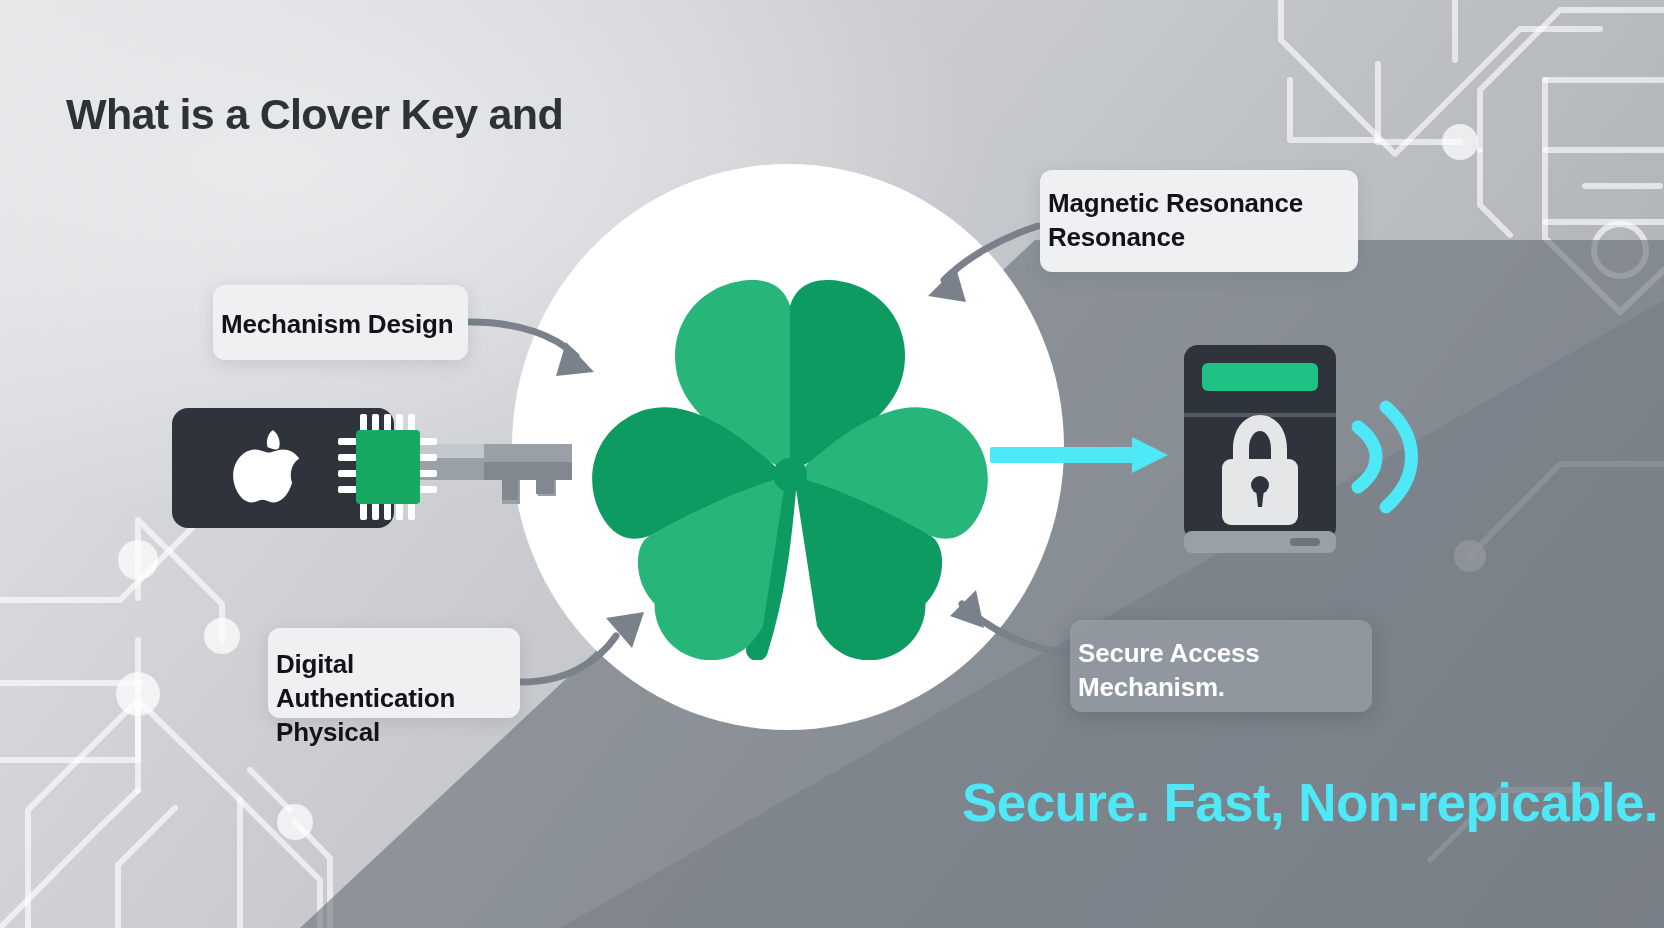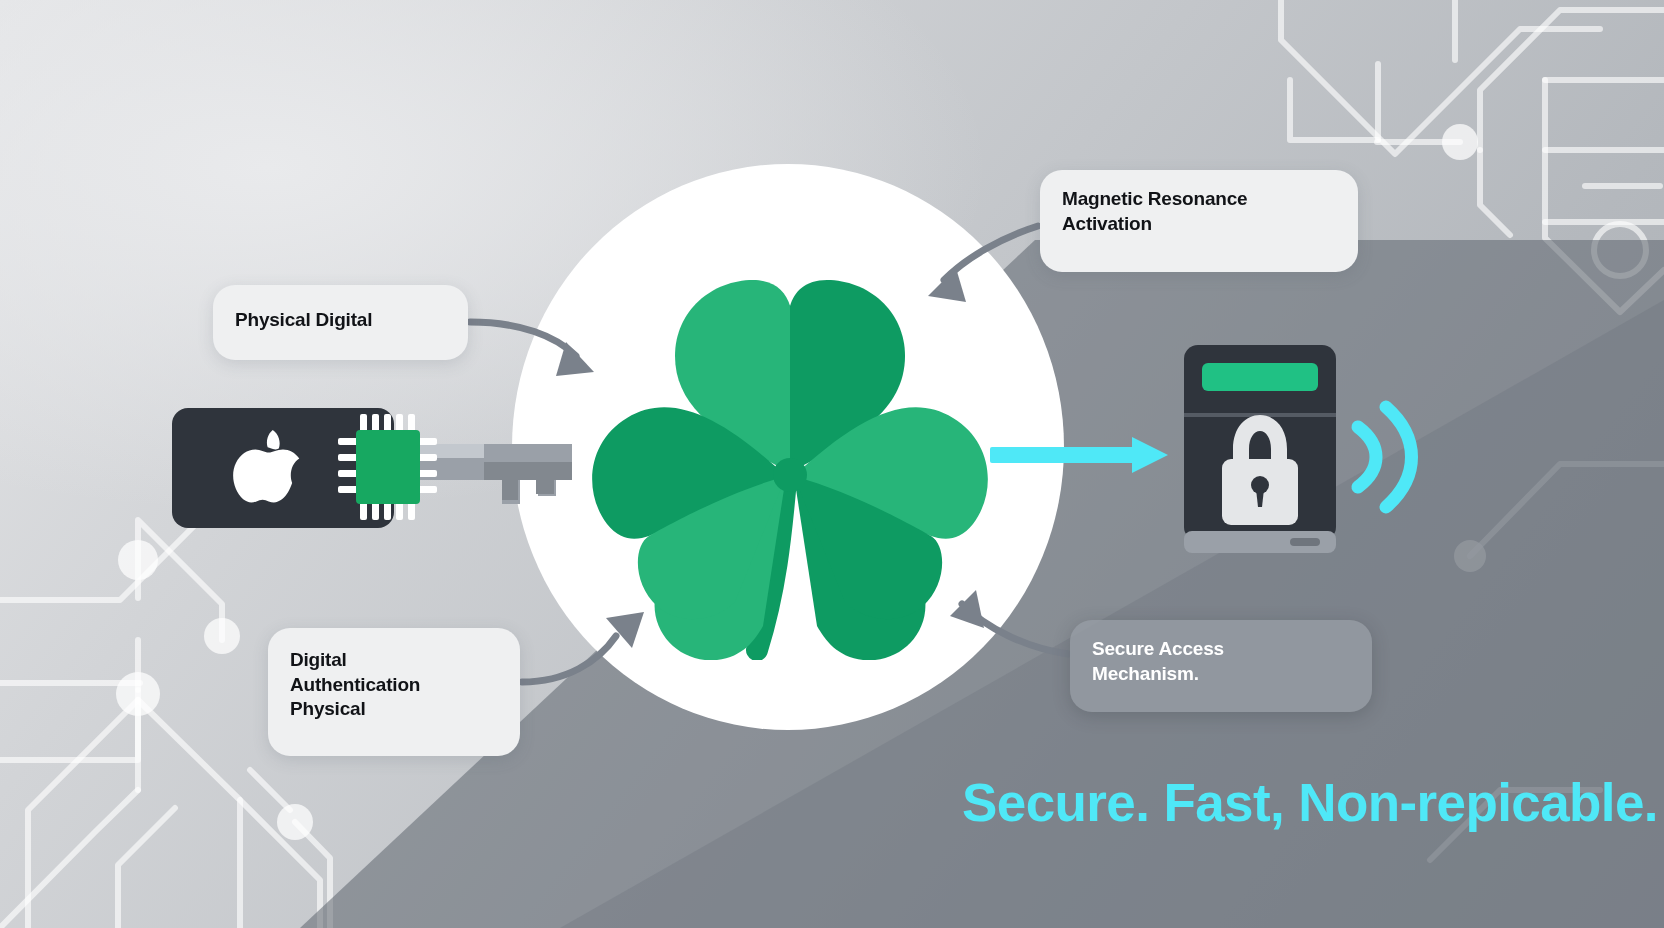--- a/index.html
+++ b/index.html
@@ -64,42 +64,42 @@
     position: absolute;
     left: 575px;
     top: 240px;
     width: 430px;
     height: 420px;
   }
 
   
   .chip {
     position: absolute;
-    border-radius: 22px;
-    padding: 17px 22px;
-    font-size: 19px;
+    border-radius: 12px;
+    padding: 17px 8px;
+    font-size: 26px;
     font-weight: bold;
     line-height: 1.3;
     letter-spacing: -0.2px;
     box-sizing: border-box;
   }
   .chip .cline { display: block; white-space: pre; }
   .chip.light {
     background: #eff0f1;
     color: #111317;
     box-shadow: 0 4px 16px rgba(80,88,98,0.17);
   }
   .chip.dark {
     background: rgba(150,156,164,0.80);
     color: #ffffff;
     box-shadow: 0 4px 18px rgba(40,45,52,0.22);
   }
   #chip-physical      { left: 213px; top: 285px;  width: 255px; height: 75px; padding-top: 23px; }
   #chip-magnetic      { left: 1040px; top: 170px; width: 318px; height: 102px; }
-  #chip-digital       { left: 268px; top: 628px;  width: 252px; height: 128px; padding-top: 20px; }
+  #chip-digital       { left: 268px; top: 628px;  width: 252px; height: 90px; padding-top: 20px; }
   #chip-secureaccess  { left: 1070px; top: 620px; width: 302px; height: 92px; }
 
   
   #arrows {
     position: absolute;
     inset: 0;
     width: 1664px;
     height: 928px;
     pointer-events: none;
   }
@@ -175,20 +175,21 @@
     </g>
   </svg>
 
   <svg id="hero-shadow" viewBox="0 0 1664 928" fill="none">
     <path d="M1035 240 L1664 240 L1664 928 L300 928 Z" fill="#5f6670" fill-opacity="0.55"></path>
     <path d="M1664 300 L1664 928 L560 928 Z" fill="#6a717b" fill-opacity="0.30"></path>
     <ellipse cx="788" cy="447" rx="276" ry="283" fill="#ffffff" fill-opacity="0"></ellipse>
   </svg>
 
   <h1 id="title">
+    <span class="tline">What is a Clover Key and</span>
   </h1>
 
   <div id="hero-circle"></div>
 
   <svg id="clover" viewBox="0 0 430 420" fill="none">
 
     <path d="M212 228 C206 300 200 352 182 410" stroke="#0e9b62" stroke-width="22" stroke-linecap="round" fill="none"></path>
 
     <path d="M215 232 C160 196 118 166 118 116 C118 74 152 46 188 46 C206 46 210 56 215 66 Z" fill="#27b579"></path>
     <path d="M215 232 C150 200 100 170 100 116 C100 70 138 40 178 40 C200 40 211 52 215 66 Z" fill="#27b579"></path>
@@ -292,26 +293,26 @@
       </g>
     </g>
 
     <g stroke="#4fe8f7" stroke-width="13" fill="none" stroke-linecap="round">
       <path d="M368 82 C392 100 392 124 368 142"></path>
       <path d="M396 62 C430 92 430 132 396 162"></path>
     </g>
   </svg>
 
   <div class="chip light" id="chip-physical">
-    <span class="cline">Physical Digital</span>
+    <span class="cline">Mechanism Design</span>
   </div>
 
   <div class="chip light" id="chip-magnetic">
     <span class="cline">Magnetic Resonance</span>
-    <span class="cline">Activation</span>
+    <span class="cline">Resonance</span>
   </div>
 
   <div class="chip light" id="chip-digital">
     <span class="cline">Digital</span>
     <span class="cline">Authentication</span>
     <span class="cline">Physical</span>
   </div>
 
   <div class="chip dark" id="chip-secureaccess">
     <span class="cline">Secure Access</span>

